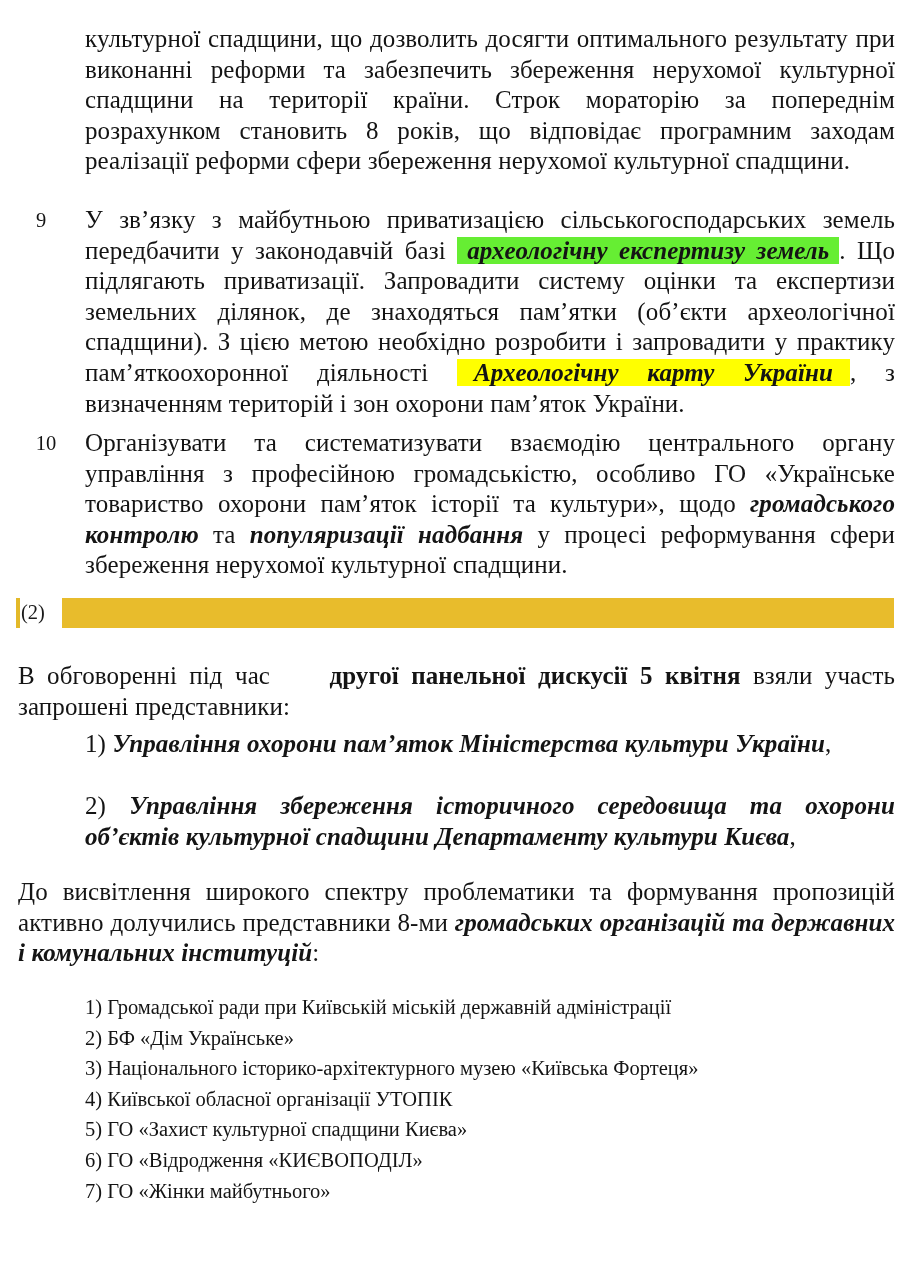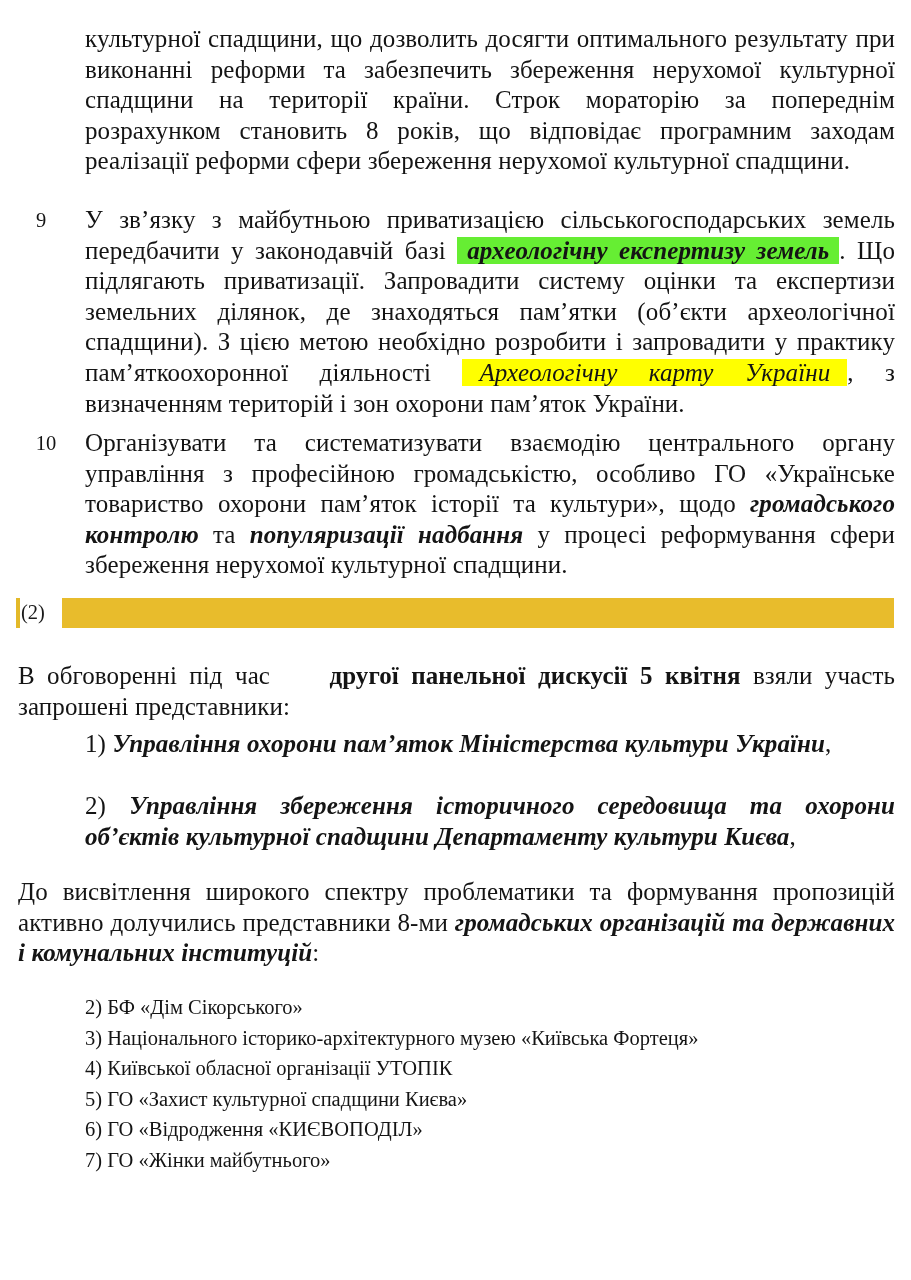--- a/index.html
+++ b/index.html
@@ -52,21 +52,21 @@
   .hl-green {
     background: #66ee33;
     font-weight: bold;
     font-style: italic;
     padding: 0 10px;
     box-decoration-break: clone;
     -webkit-box-decoration-break: clone;
   }
   .hl-yellow {
     background: #ffff00;
-    font-weight: normal;
+    font-weight: bold;
     font-style: italic;
     padding: 0 17px;
     box-decoration-break: clone;
     -webkit-box-decoration-break: clone;
   }
 
   
   .section-bar-wrap {
     position: absolute;
     left: 16px;
@@ -150,24 +150,28 @@
     <span class="bi">Управління збереження історичного середовища та охорони об’єктів культурної спадщини Департаменту культури Києва</span><span>,</span>
   </div>
 
 
   <div class="para" style="left:18px; top:877px; width:877px;">
     <span>До висвітлення широкого спектру проблематики та формування пропозицій активно долучились представники 8-ми </span><span class="bi">громадських організацій та державних і комунальних інституцій</span><span>:</span>
   </div>
 
   <div class="numlist" style="left:85px; top:992px; width:820px;">
 
+    <div class="row">
+      <span class="marker">1)</span>
+      <span>Громадської ради при Київській міській державній адміністрації</span>
+    </div>
 
     <div class="row">
       <span class="marker">2)</span>
-      <span>БФ «Дім Сікорського»</span>
+      <span>БФ «Дім Українське»</span>
     </div>
 
     <div class="row">
       <span class="marker">3)</span>
       <span>Національного історико-архітектурного музею «Київська Фортеця»</span>
     </div>
 
     <div class="row">
       <span class="marker">4)</span>
       <span>Київської обласної організації УТОПІК</span>

